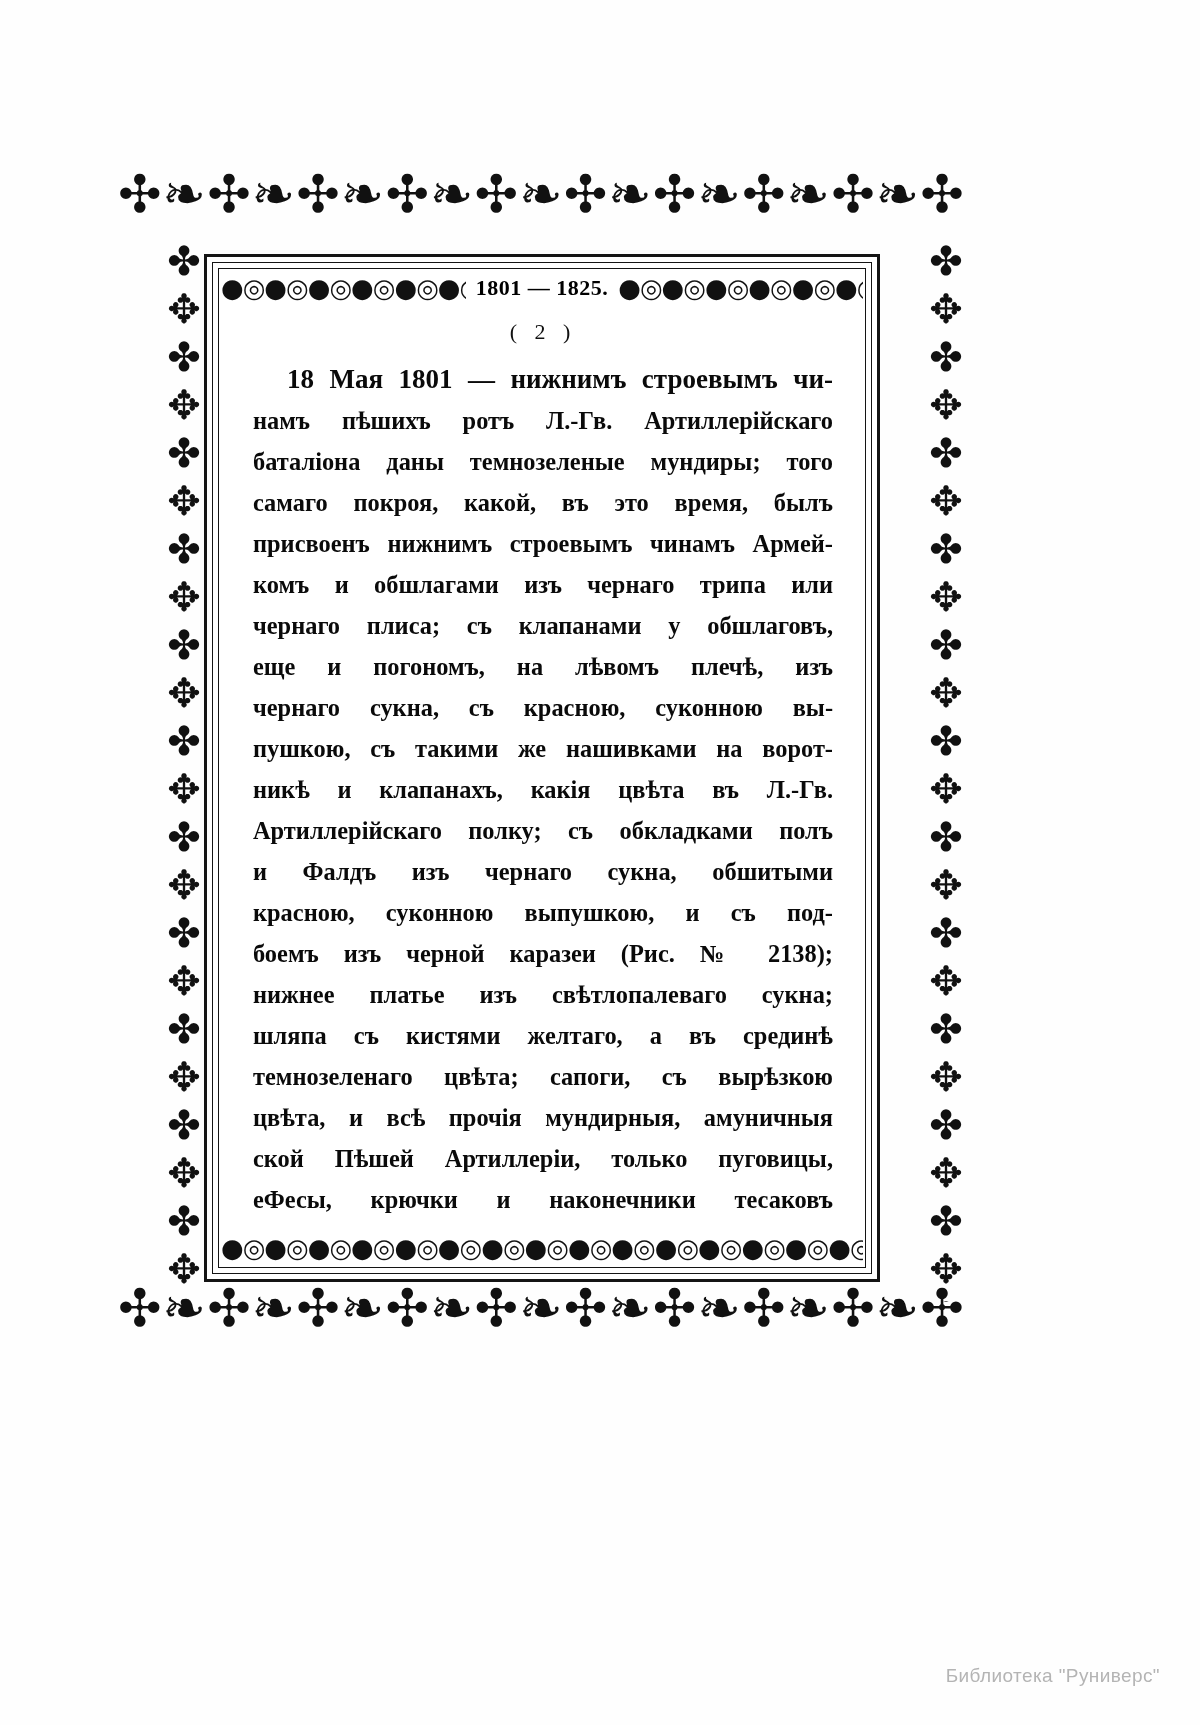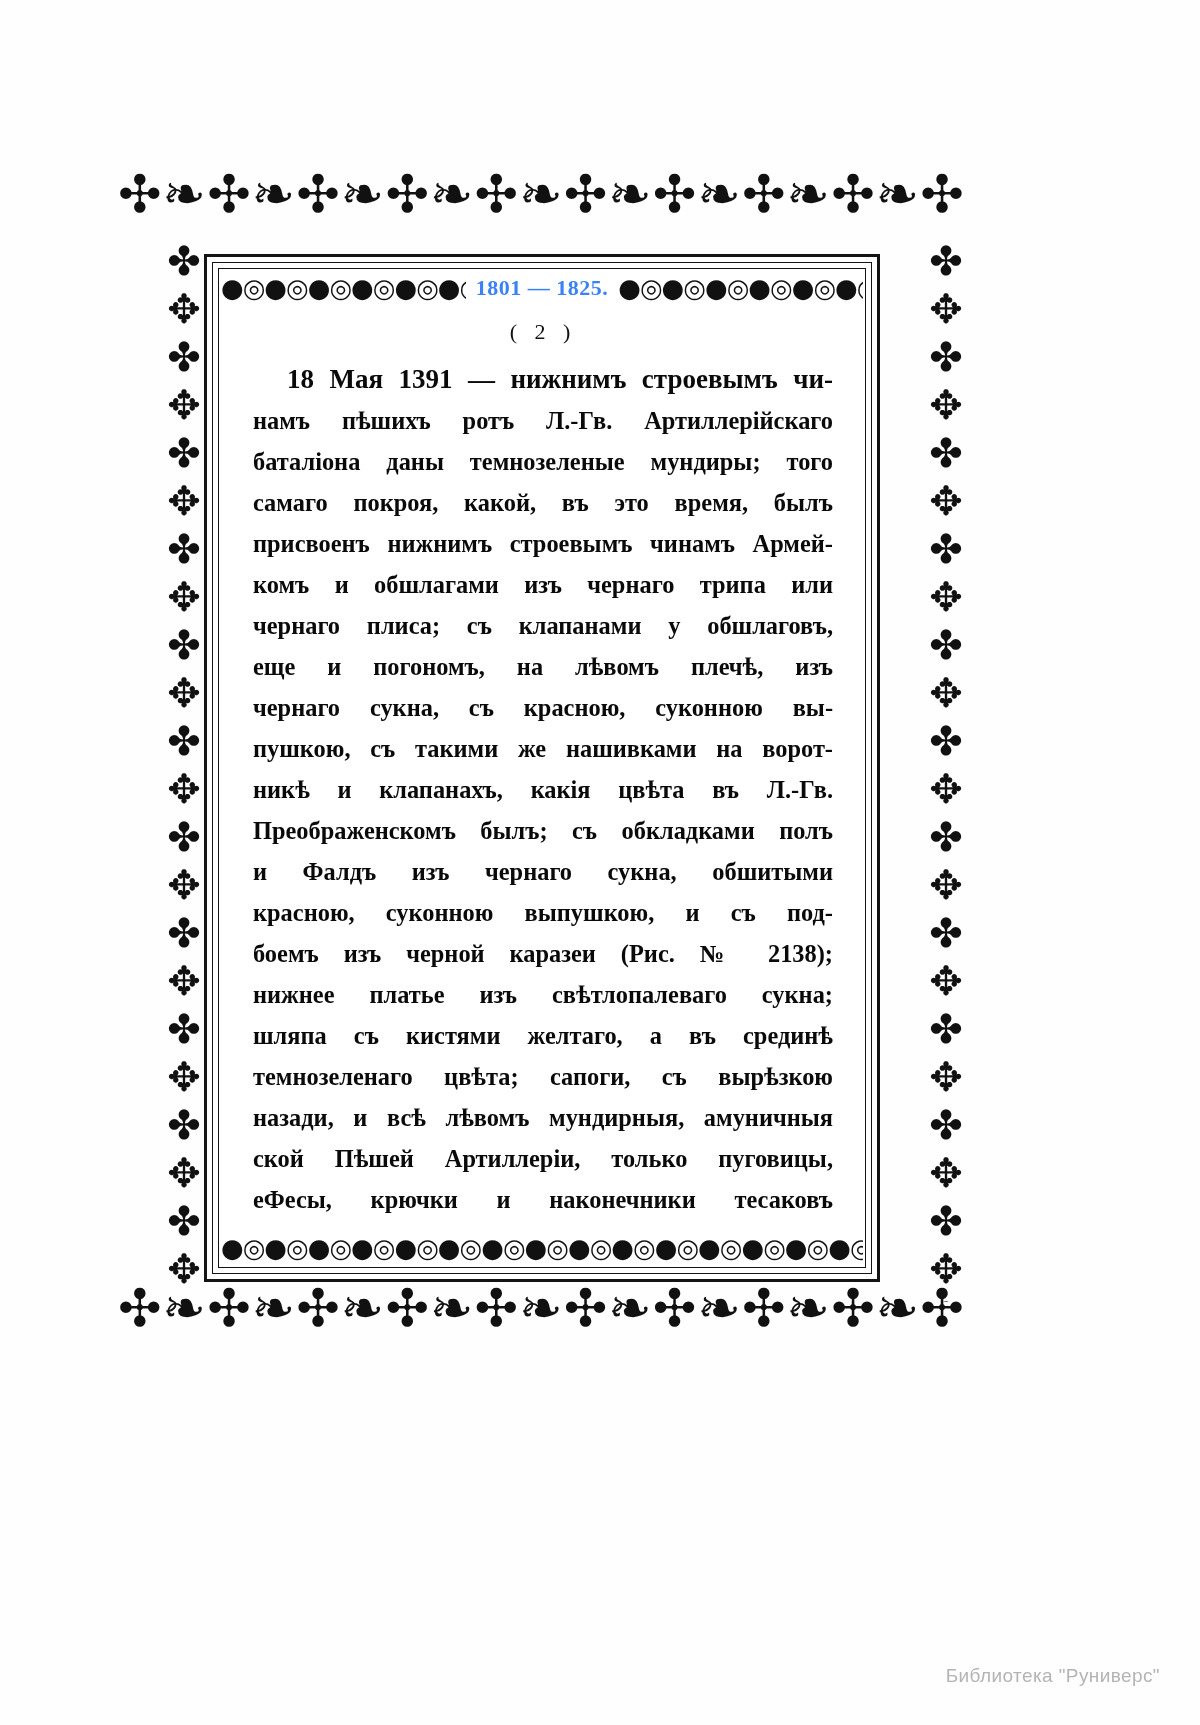--- a/index.html
+++ b/index.html
@@ -113,21 +113,21 @@
     flex: 1 1 auto;
   }
   .bead-seg.right { text-align: right; }
   .year-label {
     flex: 0 0 auto;
     padding: 0 10px;
     font-family: "Liberation Serif", serif;
     font-size: 22px;
     font-weight: bold;
     letter-spacing: 0.5px;
-    color: #3b82f6;
+    color: #000000;
   }
 
   
   .textbody {
     position: absolute;
     left: 46px;
     right: 44px;
     top: 62px;
     bottom: 54px;
   }
@@ -197,39 +197,39 @@
       <span class="bead-seg right">●◎●◎●◎●◎●◎●◎●◎●◎●◎●◎●◎●◎●◎●◎●◎●◎●◎●◎●◎●◎●◎●◎●◎●◎</span>
     </div>
 
     <div class="bead-band bottom">
       <span class="bead-seg">●◎●◎●◎●◎●◎●◎●◎●◎●◎●◎●◎●◎●◎●◎●◎●◎●◎●◎●◎●◎●◎●◎●◎●◎</span>
     </div>
 
     <div class="textbody">
       <div class="page-number">(   2   )</div>
       <div class="para">
-        <span class="line big indent">18 Мая 1391 — нижнимъ строевымъ чи-</span>
+        <span class="line big indent">18 Мая 1801 — нижнимъ строевымъ чи-</span>
         <span class="line">намъ пѣшихъ ротъ Л.-Гв. Артиллерійскаго</span>
         <span class="line">баталіона даны темнозеленые мундиры; того</span>
         <span class="line">самаго покроя, какой, въ это время, былъ</span>
         <span class="line">присвоенъ нижнимъ строевымъ чинамъ Армей-</span>
         <span class="line">комъ и обшлагами изъ чернаго трипа или</span>
         <span class="line">чернаго плиса; съ клапанами у обшлаговъ,</span>
         <span class="line">еще и погономъ, на лѣвомъ плечѣ, изъ</span>
         <span class="line">чернаго сукна, съ красною, суконною вы-</span>
         <span class="line">пушкою, съ такими же нашивками на ворот-</span>
         <span class="line">никѣ и клапанахъ, какія цвѣта въ Л.-Гв.</span>
-        <span class="line">Преображенскомъ былъ; съ обкладками полъ</span>
+        <span class="line">Артиллерійскаго полку; съ обкладками полъ</span>
         <span class="line">и Фалдъ изъ чернаго сукна, обшитыми</span>
         <span class="line">красною, суконною выпушкою, и съ под-</span>
         <span class="line">боемъ изъ черной каразеи (Рис. № 2138);</span>
         <span class="line">нижнее платье изъ свѣтлопалеваго сукна;</span>
         <span class="line">шляпа съ кистями желтаго, а въ срединѣ</span>
         <span class="line">темнозеленаго цвѣта; сапоги, съ вырѣзкою</span>
-        <span class="line">назади, и всѣ лѣвомъ мундирныя, амуничныя</span>
+        <span class="line">цвѣта, и всѣ прочія мундирныя, амуничныя</span>
         <span class="line">ской Пѣшей Артиллеріи, только пуговицы,</span>
         <span class="line">еФесы, крючки и наконечники тесаковъ</span>
       </div>
     </div>
   </div>
 
   <div class="watermark">Библиотека "Руниверс"</div>
 </div>
 
 </body></html>

